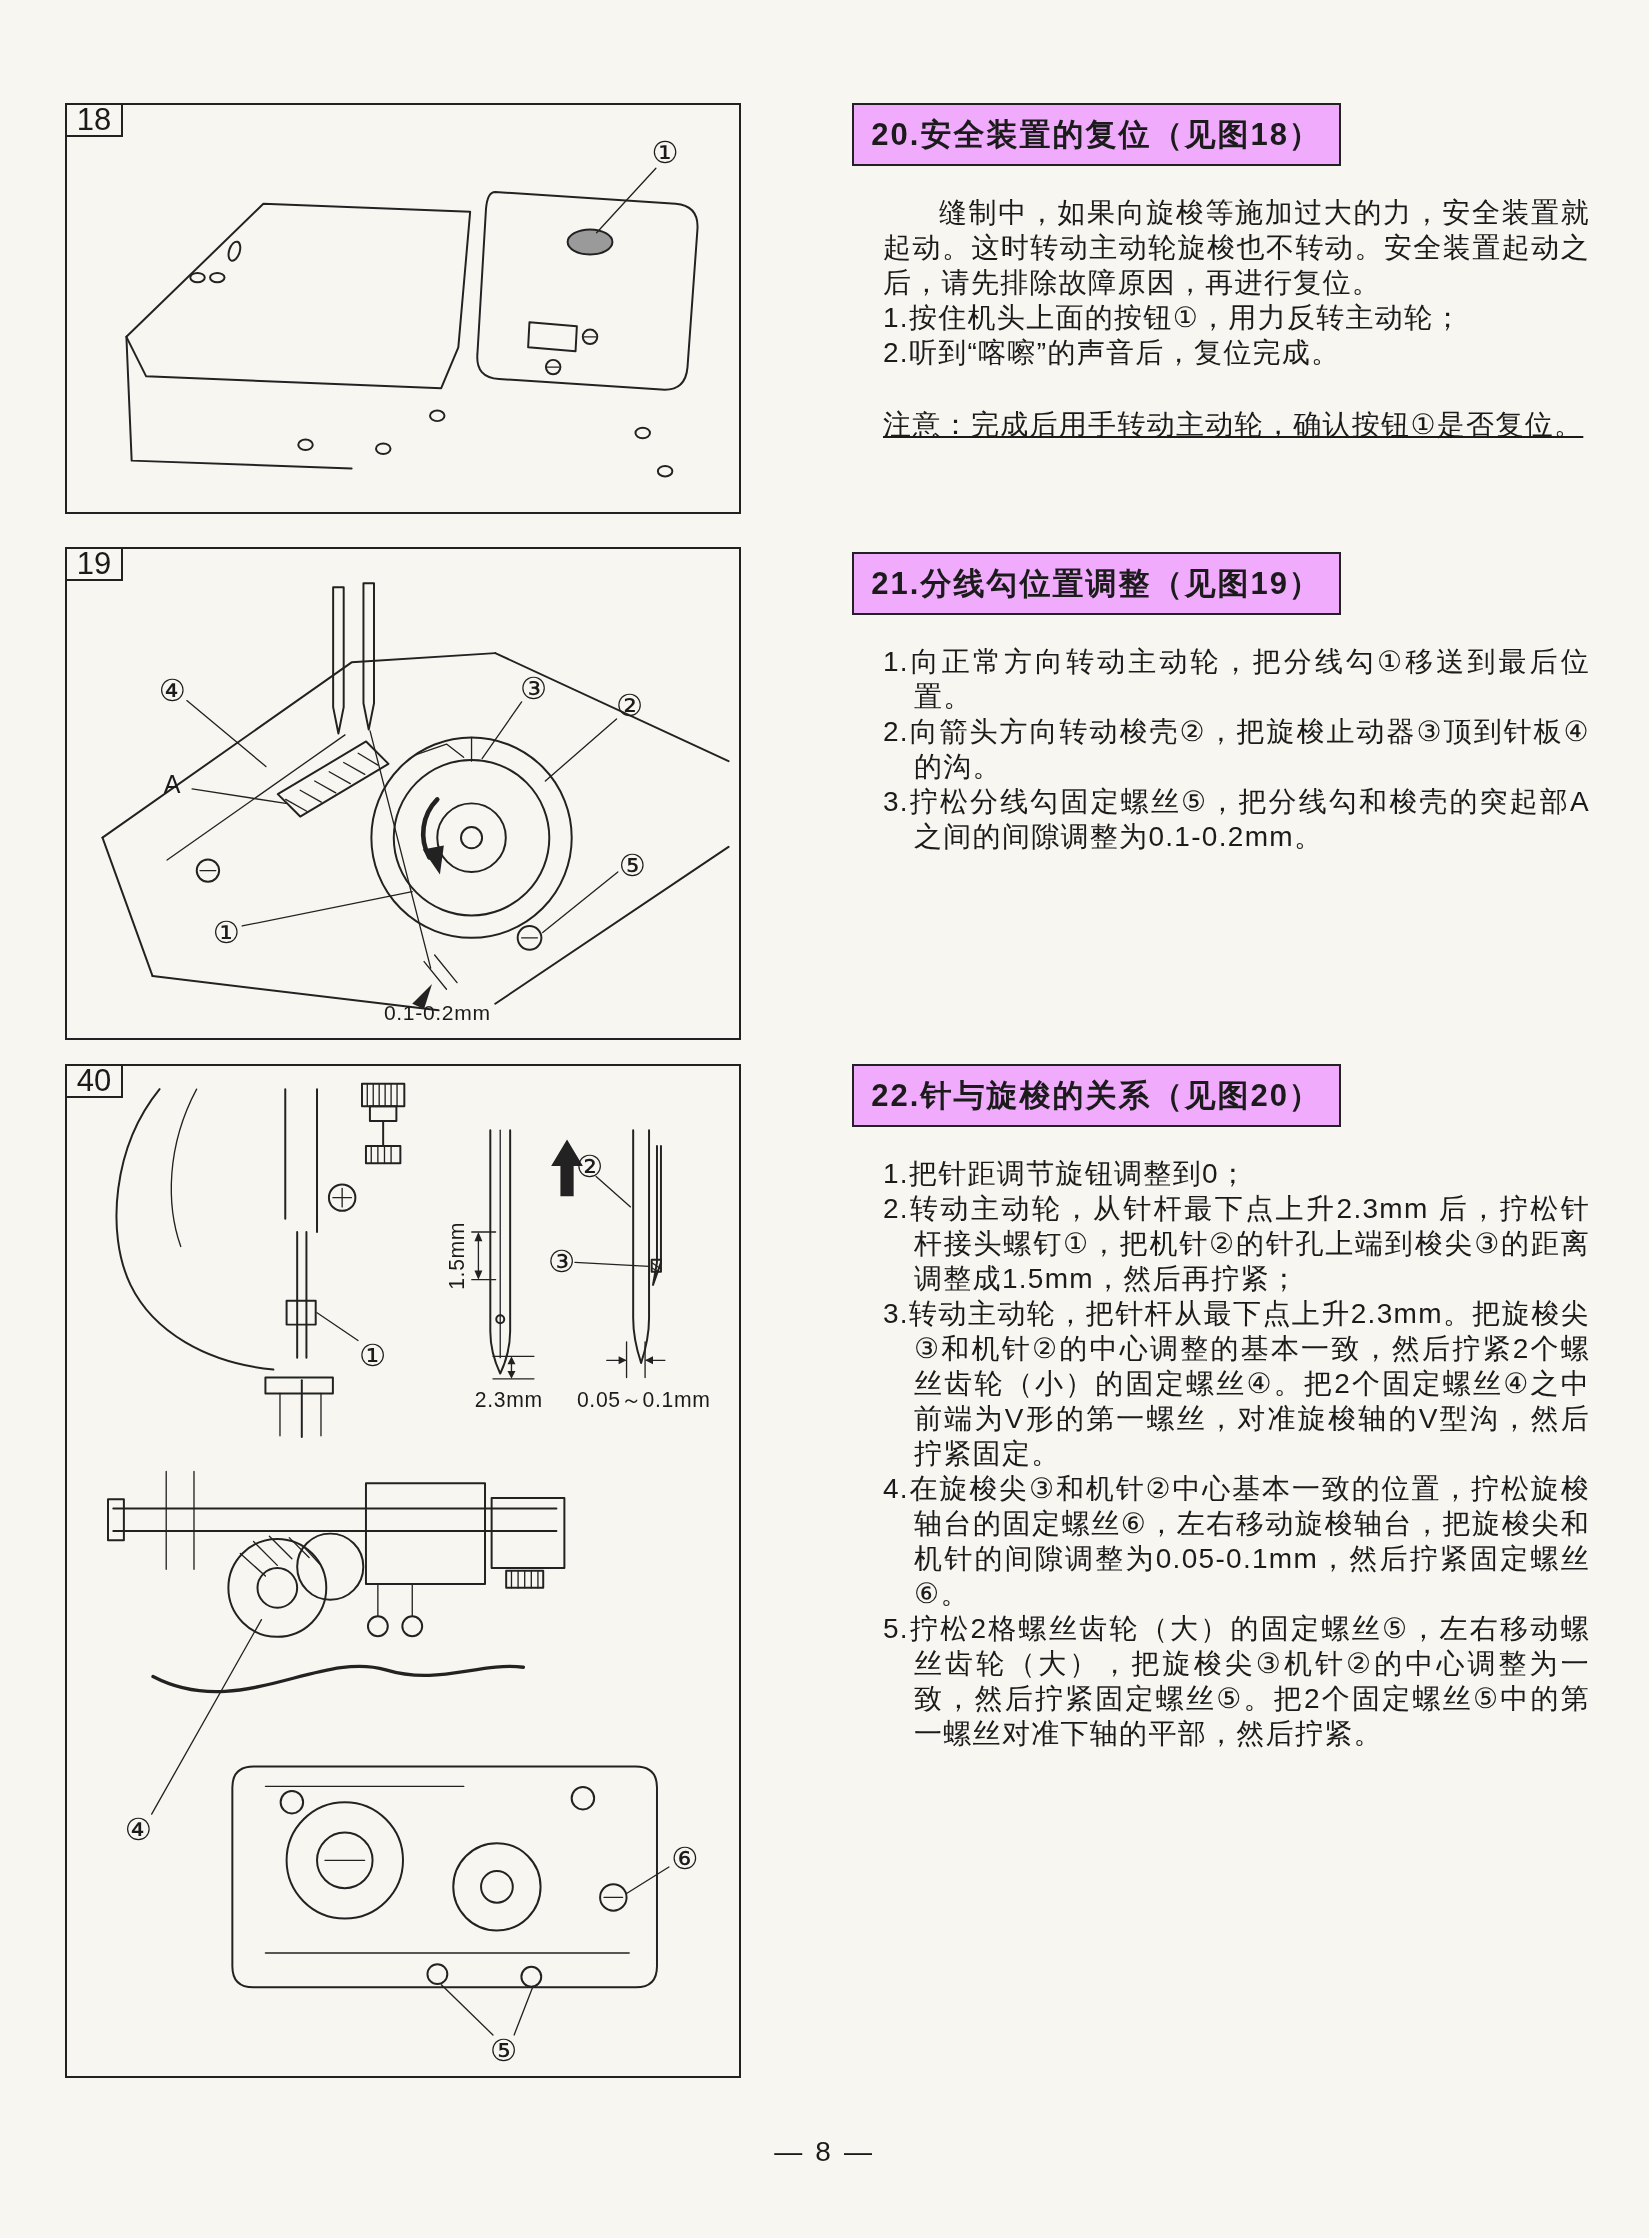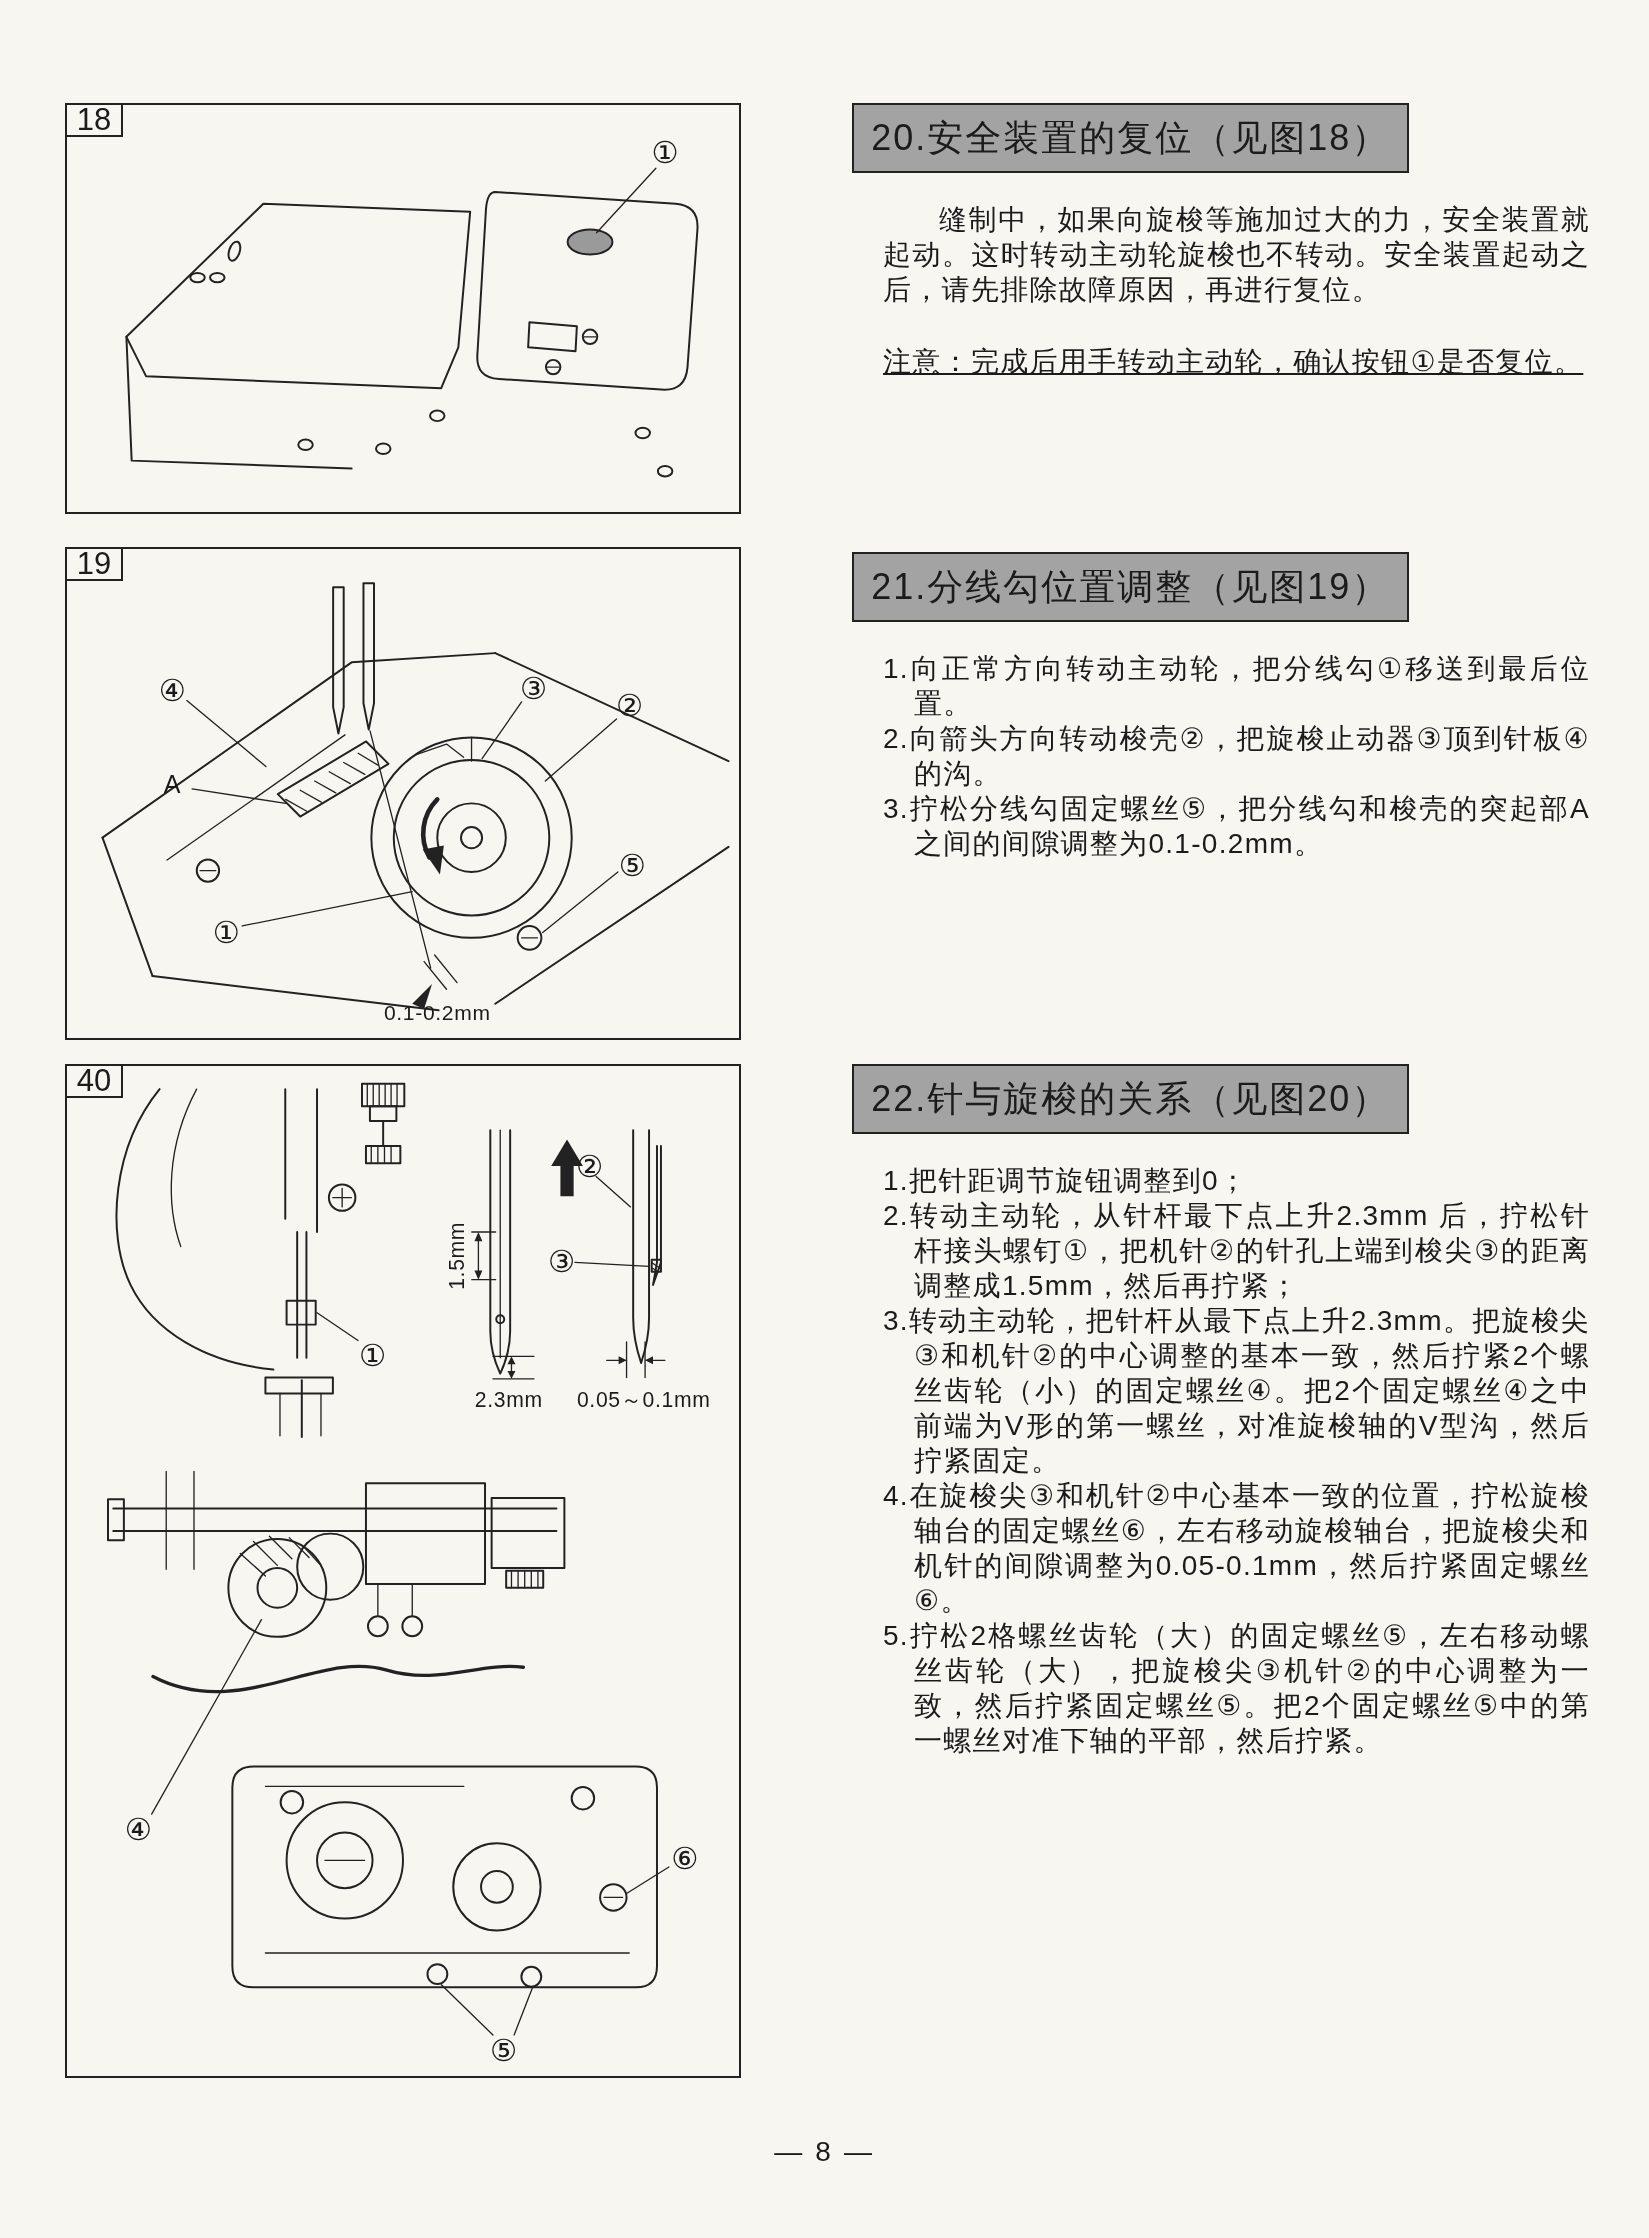--- a/index.html
+++ b/index.html
@@ -18,21 +18,21 @@
                font-size:31px; display:flex; align-items:center; justify-content:center;
                background:#f7f6f1; }
   .figure-box svg { position:absolute; left:0; top:0; width:100%; height:100%; }
 
   
   .text-col { position:absolute; left:852px; width:738px; }
   #sec-20 { top:103px; }
   #sec-21 { top:552px; }
   #sec-22 { top:1064px; }
   .heading-box { display:inline-block; border:2px solid #222; padding:8.6px 17.3px;
-                 font-size:36px; font-weight:normal; letter-spacing:2px; background:#a3a3a3; }
+                 font-size:31px; font-weight:bold; letter-spacing:2px; background:#f0abfc; }
   .body-text { font-size:28px; line-height:35px; letter-spacing:1.3px; text-align:justify;margin-left:31px; }
   .intro { margin-top:29px; text-indent:2em; }
   .steps { list-style:none; margin-top:29px; }
   #sec-20 .steps { margin-top:0; }
   .step { padding-left:31px; text-indent:-31px; }
   .note { margin-top:37px;text-decoration:underline; }
 
   
   .page-number { position:absolute; left:0; top:2136px; width:1649px;
                  text-align:center; font-size:28px; letter-spacing:2.7px; }
@@ -242,20 +242,24 @@
       <text class="dim-text" transform="rotate(-90 600 286)" x="600" y="286" text-anchor="middle">1.5mm</text>
       <text class="dim-text" x="668" y="514" text-anchor="middle">2.3mm</text>
       <text class="dim-text" x="872" y="514" text-anchor="middle">0.05～0.1mm</text>
     </svg>
     <div class="fig-label">40</div>
   </div>
 
   <section class="text-col" id="sec-20">
     <div class="heading-box">20.安全装置的复位（见图18）</div>
     <p class="body-text intro">缝制中，如果向旋梭等施加过大的力，安全装置就起动。这时转动主动轮旋梭也不转动。安全装置起动之后，请先排除故障原因，再进行复位。</p>
+    <ol class="body-text steps">
+      <li class="step">1.按住机头上面的按钮①，用力反转主动轮；</li>
+      <li class="step">2.听到“喀嚓”的声音后，复位完成。</li>
+    </ol>
     <p class="body-text note">注意：完成后用手转动主动轮，确认按钮①是否复位。</p>
   </section>
 
   <section class="text-col" id="sec-21">
     <div class="heading-box">21.分线勾位置调整（见图19）</div>
     <ol class="body-text steps">
       <li class="step">1.向正常方向转动主动轮，把分线勾①移送到最后位置。</li>
       <li class="step">2.向箭头方向转动梭壳②，把旋梭止动器③顶到针板④的沟。</li>
       <li class="step">3.拧松分线勾固定螺丝⑤，把分线勾和梭壳的突起部A之间的间隙调整为0.1-0.2mm。</li>
     </ol>

